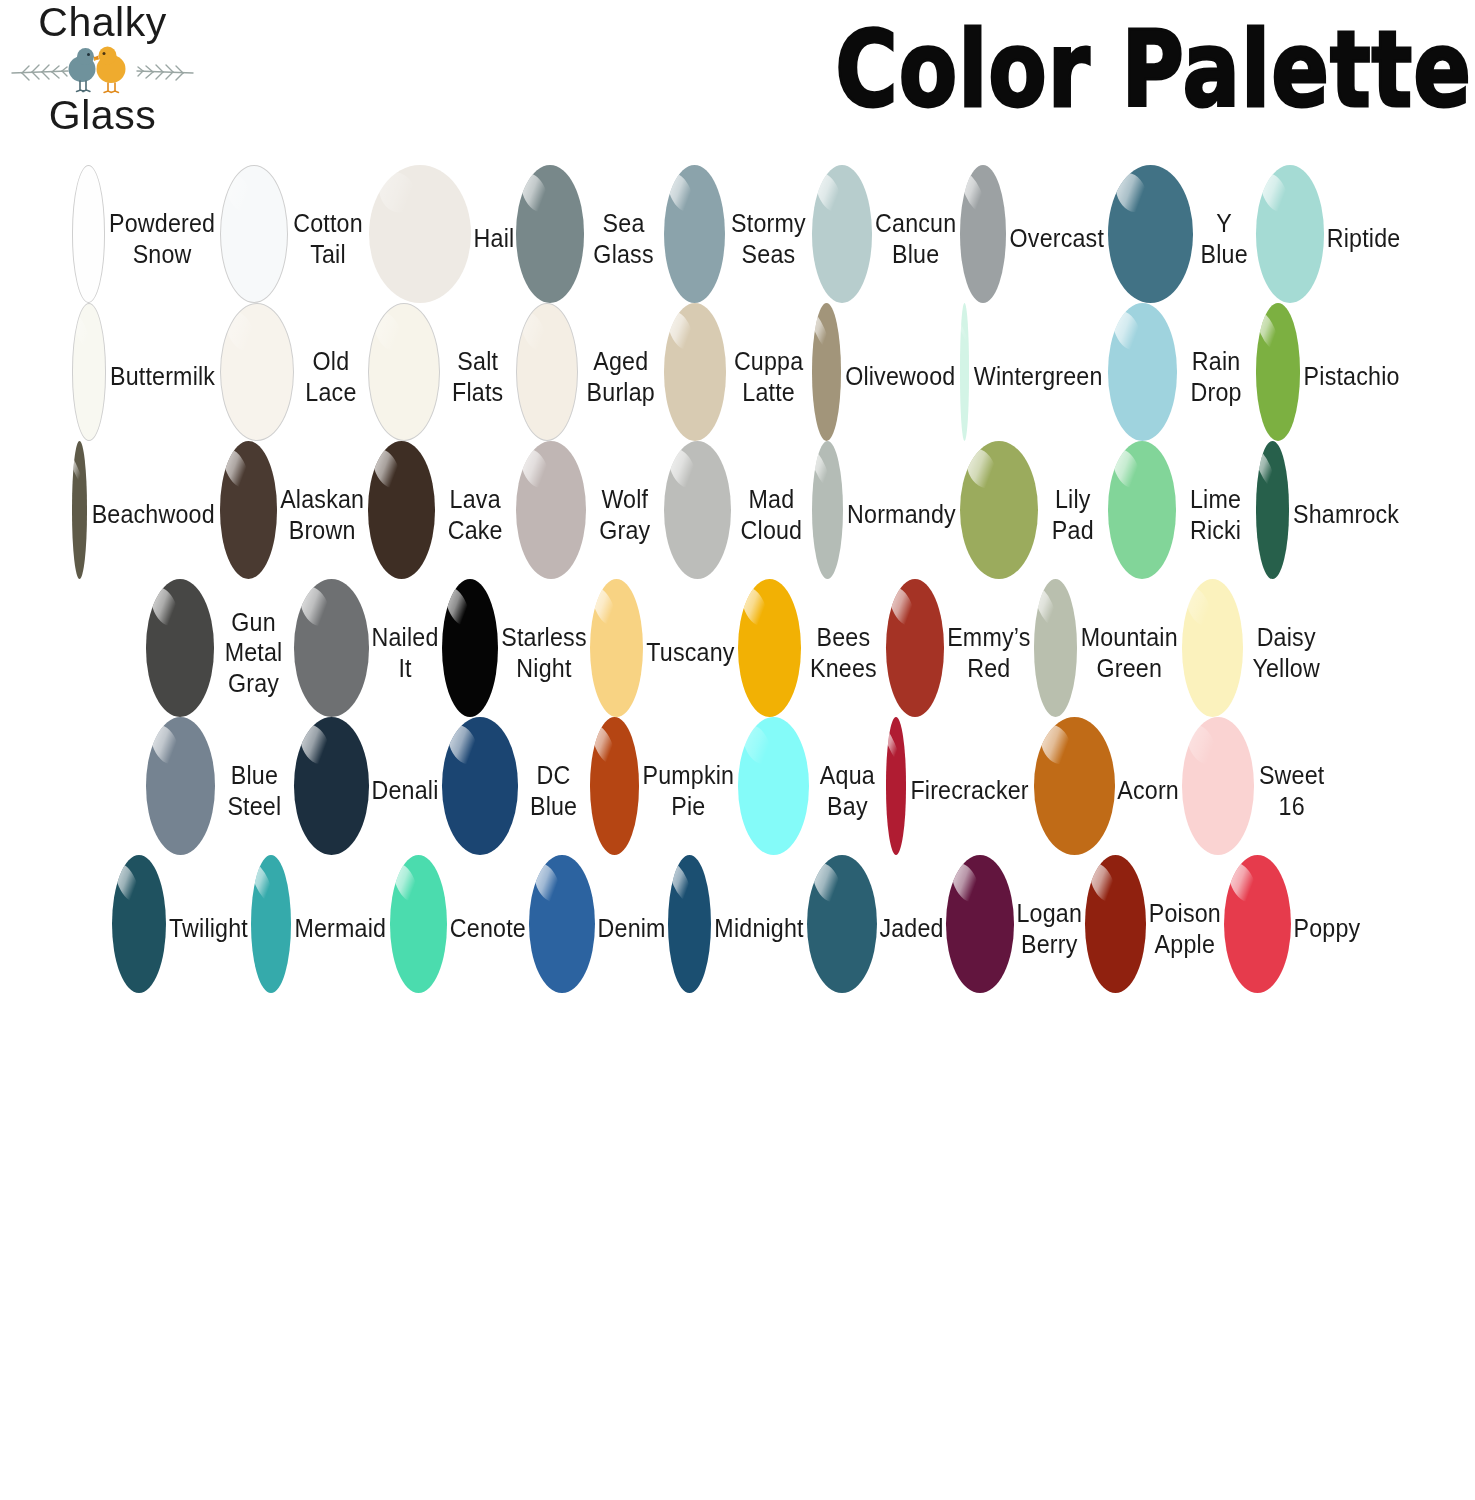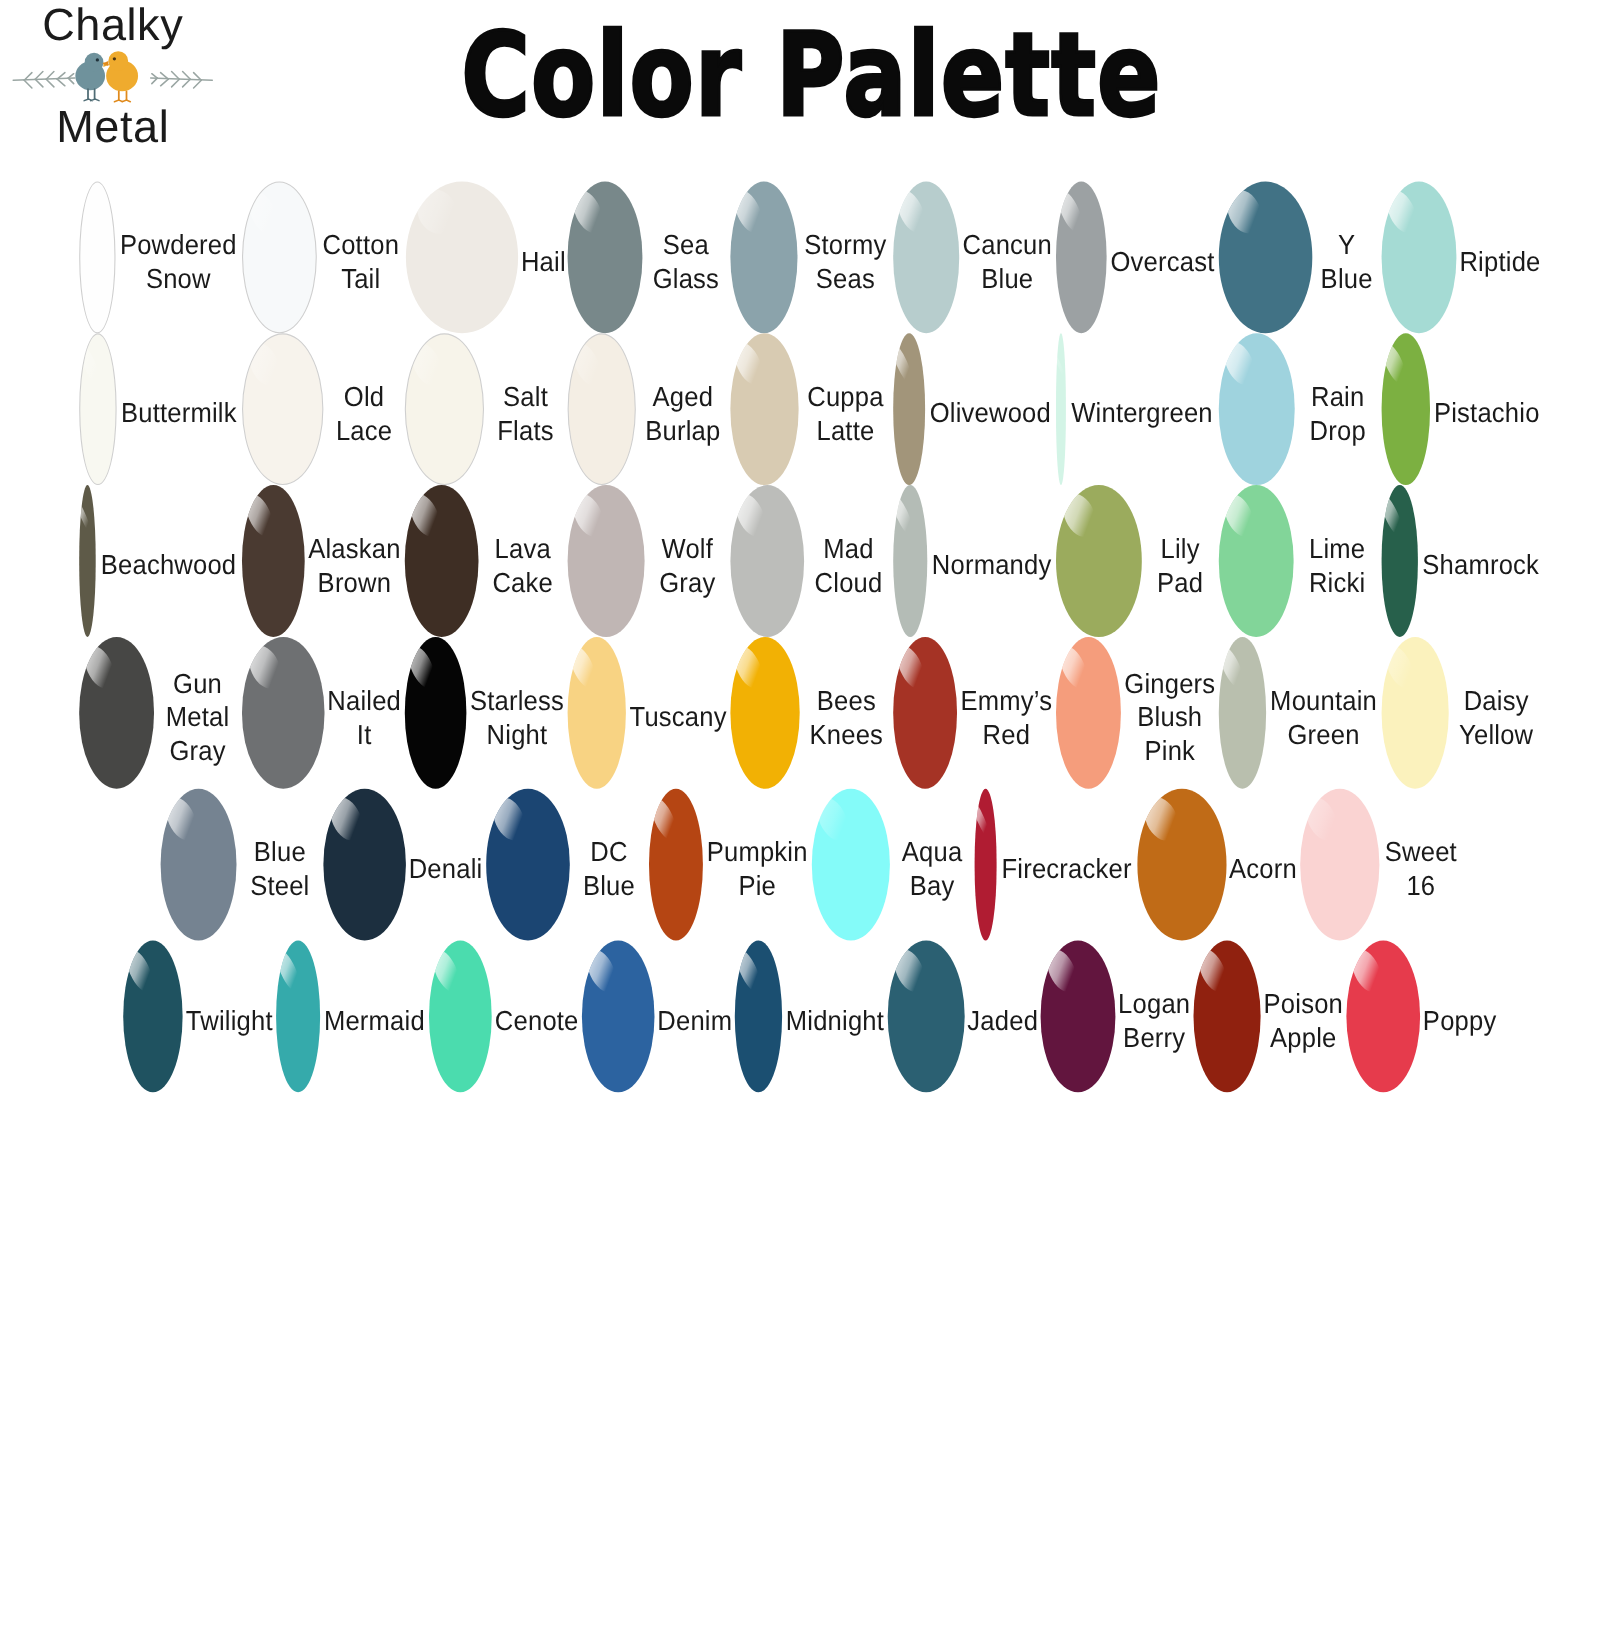--- a/index.html
+++ b/index.html
@@ -47,21 +47,21 @@
     position: relative;
     height: 58px;
     margin: -2px 0 -4px 0;
   }
   .logo-chicks-svg { display: block; margin: 0 auto; }
 
   .title {
     position: absolute;
     left: 0; right: 0;
     top: 8px;
-    text-align: center;
+    text-align: right;
     pointer-events: none;
   }
   .title-text {
     display: inline-block;
     font-family: "DejaVu Sans", sans-serif;
     font-size: 86px;
     font-weight: bold;
     letter-spacing: 1px;
     color: #0a0a0a;
     -webkit-text-stroke: 2.4px #0a0a0a;
@@ -180,21 +180,21 @@
           <g>
             <ellipse cx="101" cy="28" rx="14.5" ry="14" fill="#efab2e"></ellipse>
             <circle cx="97.5" cy="14.5" r="9" fill="#efab2e"></circle>
             <circle cx="94" cy="12.5" r="1.5" fill="#4a3413"></circle>
             <path d="M88.5 14.5 l-5.5 2.2 5.5 2.2 z" fill="#e08a1c"></path>
             <path d="M98 42 l0 8 M105 42 l0 8" stroke="#e08a1c" stroke-width="1.6" fill="none" stroke-linecap="round"></path>
             <path d="M94 51.5 l4 -1.5 l3.5 1.5 M101 51.5 l4 -1.5 l3.5 1.5" stroke="#e08a1c" stroke-width="1.4" fill="none" stroke-linecap="round"></path>
           </g>
         </svg>
       </div>
-      <div class="logo-word">Metal</div>
+      <div class="logo-word">Glass</div>
     </div>
 
     <div class="title">
       <span class="title-text">Color Palette</span>
     </div>
   </div>
 
   <div class="grid" id="palette-grid">
       <div class="row row-9">
         <div class="cell">
@@ -465,29 +465,20 @@
         <div class="cell">
           <div class="swatch-wrap">
             <div class="swatch" style="background: rgb(165, 51, 37);">
               <div class="gloss"></div>
             </div>
           </div>
           <div class="label">Emmy’s Red</div>
         </div>
         <div class="cell">
           <div class="swatch-wrap">
-            <div class="swatch" style="background: rgb(245, 157, 124);">
-              <div class="gloss"></div>
-            </div>
-          </div>
-          <div class="label">Gingers
-Blush Pink</div>
-        </div>
-        <div class="cell">
-          <div class="swatch-wrap">
             <div class="swatch" style="background: rgb(185, 191, 174);">
               <div class="gloss"></div>
             </div>
           </div>
           <div class="label">Mountain
 Green</div>
         </div>
         <div class="cell">
           <div class="swatch-wrap">
             <div class="swatch" style="background: rgb(251, 242, 189);">

